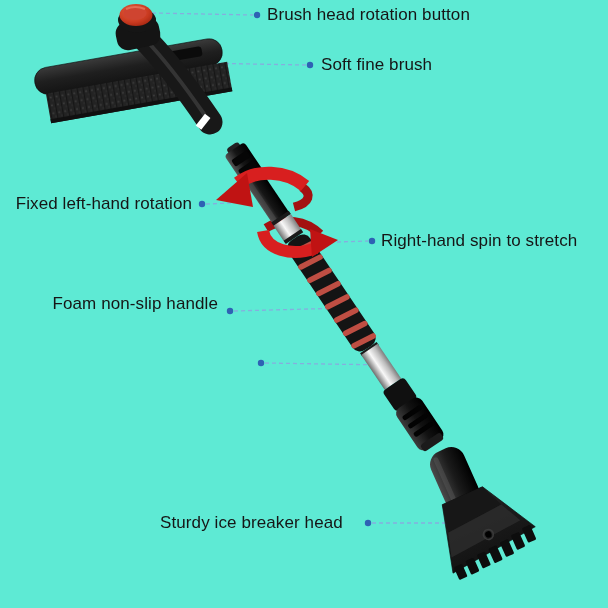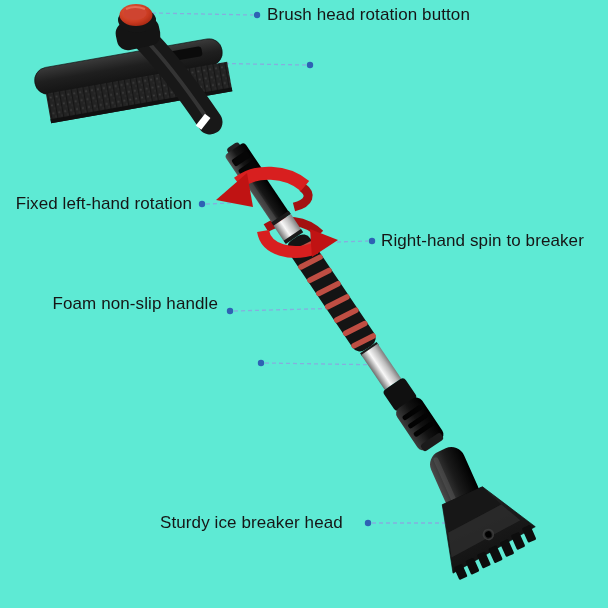--- a/index.html
+++ b/index.html
@@ -173,17 +173,18 @@
       <circle cx="310" cy="65" r="3.2"></circle>
       <circle cx="202" cy="204" r="3.2"></circle>
       <circle cx="372" cy="241" r="3.2"></circle>
       <circle cx="230" cy="311" r="3.2"></circle>
       <circle cx="261" cy="363" r="3.2"></circle>
       <circle cx="368" cy="523" r="3.2"></circle>
     </g>
   </svg>
 
   <div class="callout" style="left:267px;top:15px">Brush head rotation button</div>
+  <div class="callout" style="left:321px;top:65px">Soft fine brush</div>
   <div class="callout r" style="right:416px;top:204px">Fixed left-hand rotation</div>
-  <div class="callout" style="left:381px;top:241px">Right-hand spin to breaker</div>
+  <div class="callout" style="left:381px;top:241px">Right-hand spin to stretch</div>
   <div class="callout r" style="right:390px;top:304px">Foam non-slip handle</div>
   <div class="callout" style="left:160px;top:523px">Sturdy ice breaker head</div>
 </div>
 
 </body></html>

